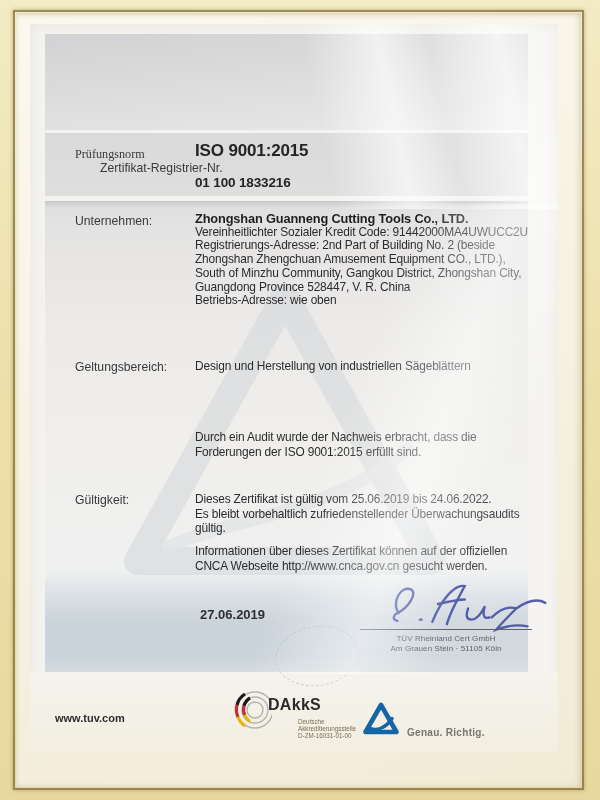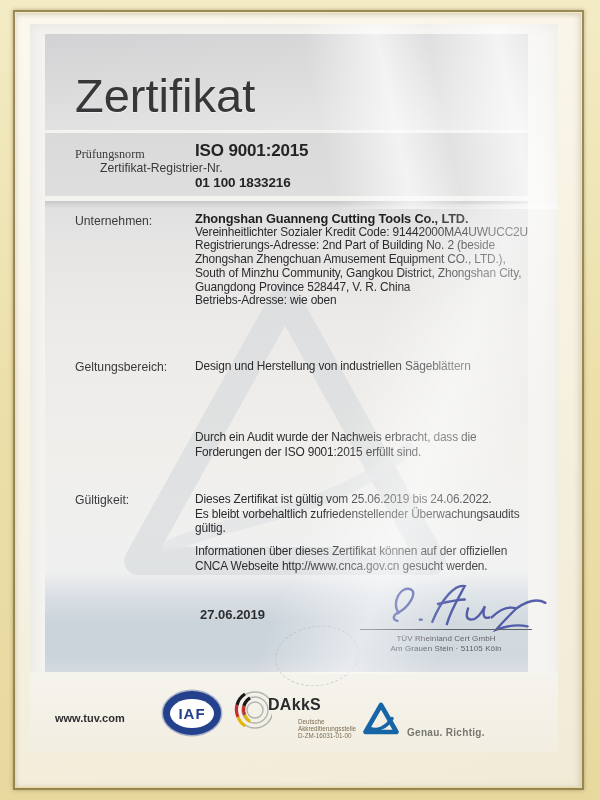--- a/index.html
+++ b/index.html
@@ -113,21 +113,20 @@
   <div class="band-reg"></div>
   <div class="band-body"></div>
   <div class="footer-band"></div>
 
   <svg class="wm-triangle" width="330" height="300" viewBox="0 0 330 300">
     <path d="M165 18 L312 282 L18 282 Z" fill="none" stroke="#d1d5d9" stroke-width="28" stroke-linejoin="round"></path>
     <path d="M48 268 C120 236 210 236 288 170" fill="none" stroke="#d6dade" stroke-width="13" stroke-linecap="round" opacity="0.8"></path>
   </svg>
   <div class="wm-seal"></div>
 
-  <div class="title">Zertifikat</div>
 
   <div class="lab" style="left:45px;top:123px;font-family:Liberation Serif, serif;">Prüfungsnorm</div>
   <div class="val iso-val">ISO 9001:2015</div>
 
   <div class="lab" style="left:45px;top:137px;margin-left:25px;">Zertifikat-Registrier-Nr.</div>
   <div class="val reg-val">01 100 1833216</div>
 
   <div class="lab" style="left:45px;top:190px;">Unternehmen:</div>
   <div class="block" style="top:188px;">
     <div class="b1">Zhongshan Guanneng Cutting Tools Co., LTD.</div>
@@ -173,23 +172,20 @@
     </g>
   </svg>
   <div class="sig-line"></div>
   <div class="sig-org">
     <div>TÜV Rheinland Cert GmbH</div>
     <div>Am Grauen Stein · 51105 Köln</div>
   </div>
 
   <div class="website">www.tuv.com</div>
 
-  <div class="iaf">
-    <div class="iaf-inner">IAF</div>
-  </div>
 
   <div class="dakks">
     <svg width="44" height="46" viewBox="0 0 44 46">
       <g fill="none" stroke="#a9a9a9" stroke-width="1.4" opacity="0.85">
         <circle cx="27" cy="22" r="8"></circle>
         <circle cx="27" cy="22" r="13"></circle>
         <circle cx="27" cy="22" r="18"></circle>
       </g>
       <g fill="none" stroke-width="3.2" stroke-linecap="butt">
         <path d="M17,6 A18,18 0 0 0 9,17" stroke="#1a1a1a"></path>

